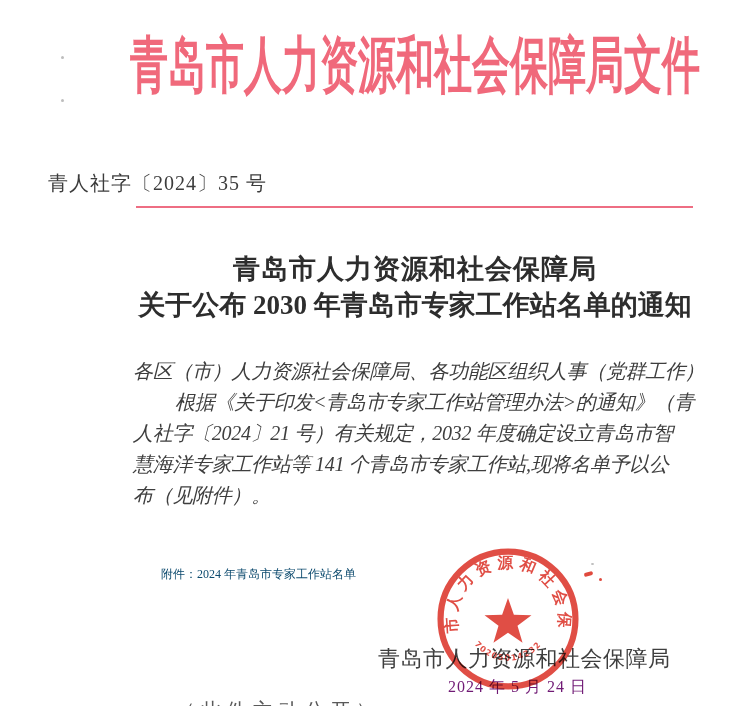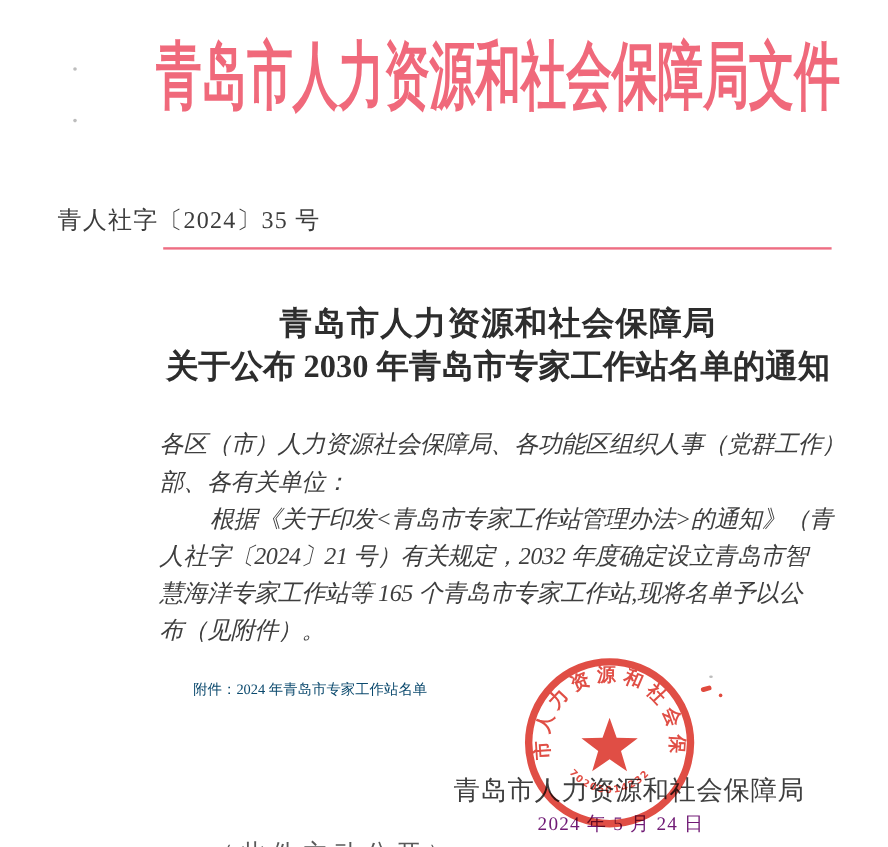--- a/index.html
+++ b/index.html
@@ -71,24 +71,23 @@
 
   <div class="red-rule"></div>
 
   <div class="title">
     <div class="t1">青岛市人力资源和社会保障局</div>
     <div class="t2">关于公布 2030 年青岛市专家工作站名单的通知</div>
   </div>
 
   <div class="body-text">
     <div class="line">各区（市）人力资源社会保障局、各功能区组织人事（党群工作）</div>
-    <div class="line">部、各有关单位：</div>
     <div class="line indent">根据《关于印发&lt;青岛市专家工作站管理办法&gt;的通知》（青</div>
     <div class="line">人社字〔2024〕21 号）有关规定，2032 年度确定设立青岛市智</div>
-    <div class="line">慧海洋专家工作站等 165 个青岛市专家工作站,现将名单予以公</div>
+    <div class="line">慧海洋专家工作站等 141 个青岛市专家工作站,现将名单予以公</div>
     <div class="line">布（见附件）。</div>
   </div>
 
   <div class="attach">附件：2024 年青岛市专家工作站名单</div>
 
   <div class="sig-org">青岛市人力资源和社会保障局</div>
   <div class="sig-date">2024 年 5 月 24 日</div>
 
   <div class="footer-note">（此件主动公开）</div>
 

